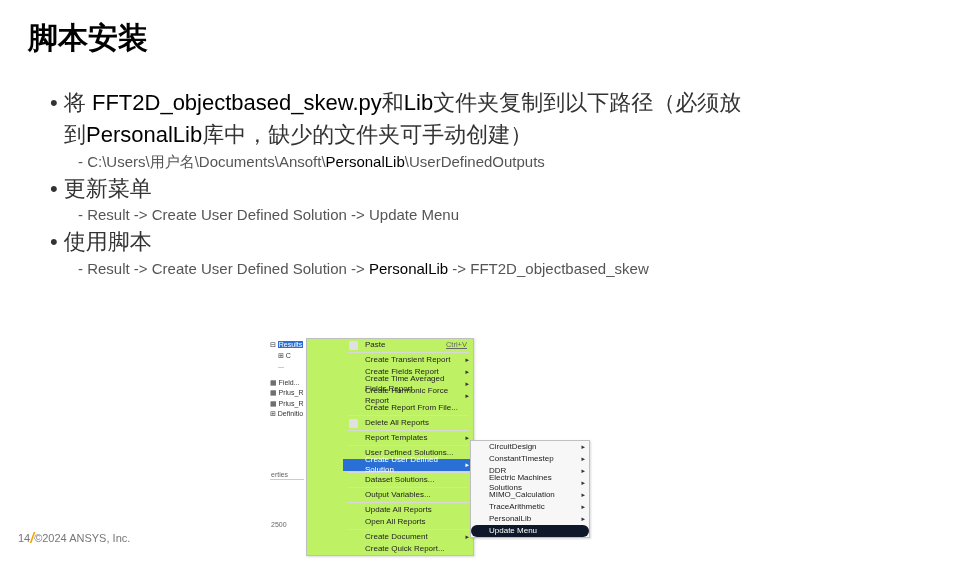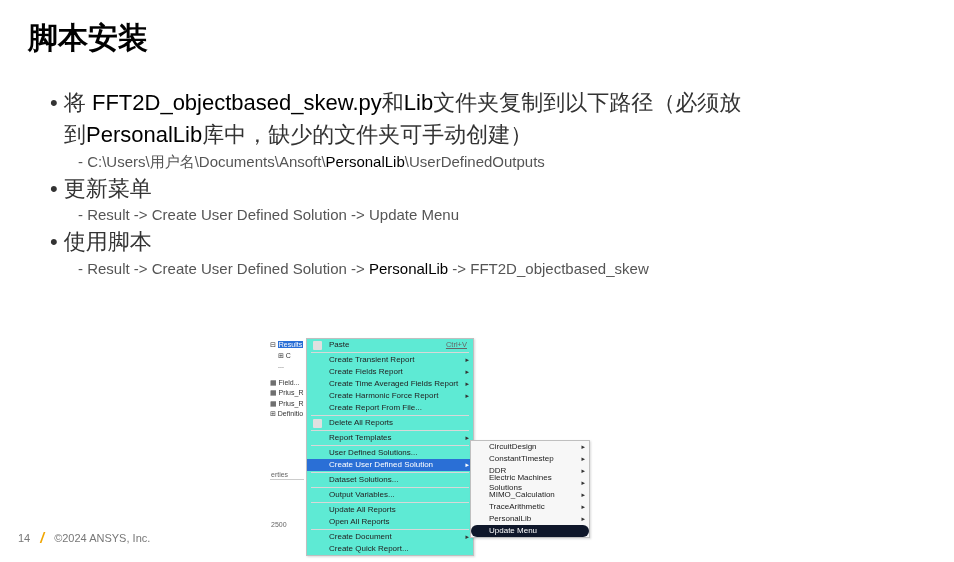--- a/index.html
+++ b/index.html
@@ -5,26 +5,26 @@
   * { box-sizing: border-box; margin: 0; padding: 0; }
   html, body { width: 954px; height: 562px; background: #fff; font-family: "Microsoft YaHei", "SimSun", Arial, sans-serif; position: relative; }
   .slide { width: 780px; height: 562px; position: relative; padding: 18px 28px 0 28px; }
   .title { font-size: 30px; font-weight: 700; color: #000; margin-bottom: 28px; }
   .content { font-size: 22px; color: #333; line-height: 1.45; }
   .bullet { margin-left: 22px; text-indent: -14px; padding-left: 14px; }
   .bullet::before { content: "• "; color: #333; }
   .sub { margin-left: 50px; text-indent: -12px; padding-left: 12px; font-size: 15px; color: #555; }
   .sub::before { content: "‐ "; color: #555; }
   .red { color: #000000; }
-  .footer { position: absolute; left: 18px; bottom: 16px; font-size: 11px; color: #777; display: flex; align-items: center; gap: 10px; }
+  .footer { position: absolute; left: 18px; bottom: 16px; font-size: 11px; color: #777; display: flex; align-items: center; }
   .slash { color: #f0a500; font-weight: 700; font-size: 14px; font-style: italic; }
   .screenshot { position: absolute; left: 270px; top: 338px; width: 380px; height: 200px; font-family: "Segoe UI", Arial, sans-serif; }
   .tree { position: absolute; left: 0; top: 2px; width: 38px; font-size: 7px; color: #333; line-height: 1.5; }
   .tree .hl { background: #2a6fd6; color: #fff; padding: 0 1px; }
-  .menu1 { position: absolute; left: 36px; top: 0; width: 168px; background: #5eead4; border: 1px solid #bfbfbf; box-shadow: 1px 1px 2px rgba(0,0,0,0.15); font-size: 8px; color: #222; }
+  .menu1 { position: absolute; left: 36px; top: 0; width: 168px; background: #bef264; border: 1px solid #bfbfbf; box-shadow: 1px 1px 2px rgba(0,0,0,0.15); font-size: 8px; color: #222; padding-left: 36px; }
   .menu1 .row { display: flex; align-items: center; padding: 1px 6px 1px 22px; position: relative; height: 12px; line-height: 10px; }
   .menu1 .row .sc { margin-left: auto; color: #666; font-size: 7.5px; text-decoration: underline; }
   .menu1 .row .arr { position: absolute; right: 4px; font-size: 7px; color: #333; }
   .menu1 .sep { height: 1px; background: #d8d8d8; margin: 1px 4px; }
   .menu1 .row.sel { background: #2a6fd6; color: #fff; }
   .menu1 .row.sel .arr { color: #fff; }
   .menu1 .ico { position: absolute; left: 6px; width: 9px; height: 9px; background: #e0e0e0; border-radius: 1px; }
   .menu2 { position: absolute; left: 200px; top: 102px; width: 120px; background: #f7f7f7; border: 1px solid #bfbfbf; box-shadow: 1px 1px 2px rgba(0,0,0,0.15); font-size: 8px; color: #222; }
   .menu2 .row { display: flex; align-items: center; padding: 1px 8px 1px 18px; position: relative; height: 12px; line-height: 10px; }
   .menu2 .row .arr { position: absolute; right: 4px; font-size: 7px; color: #333; }

